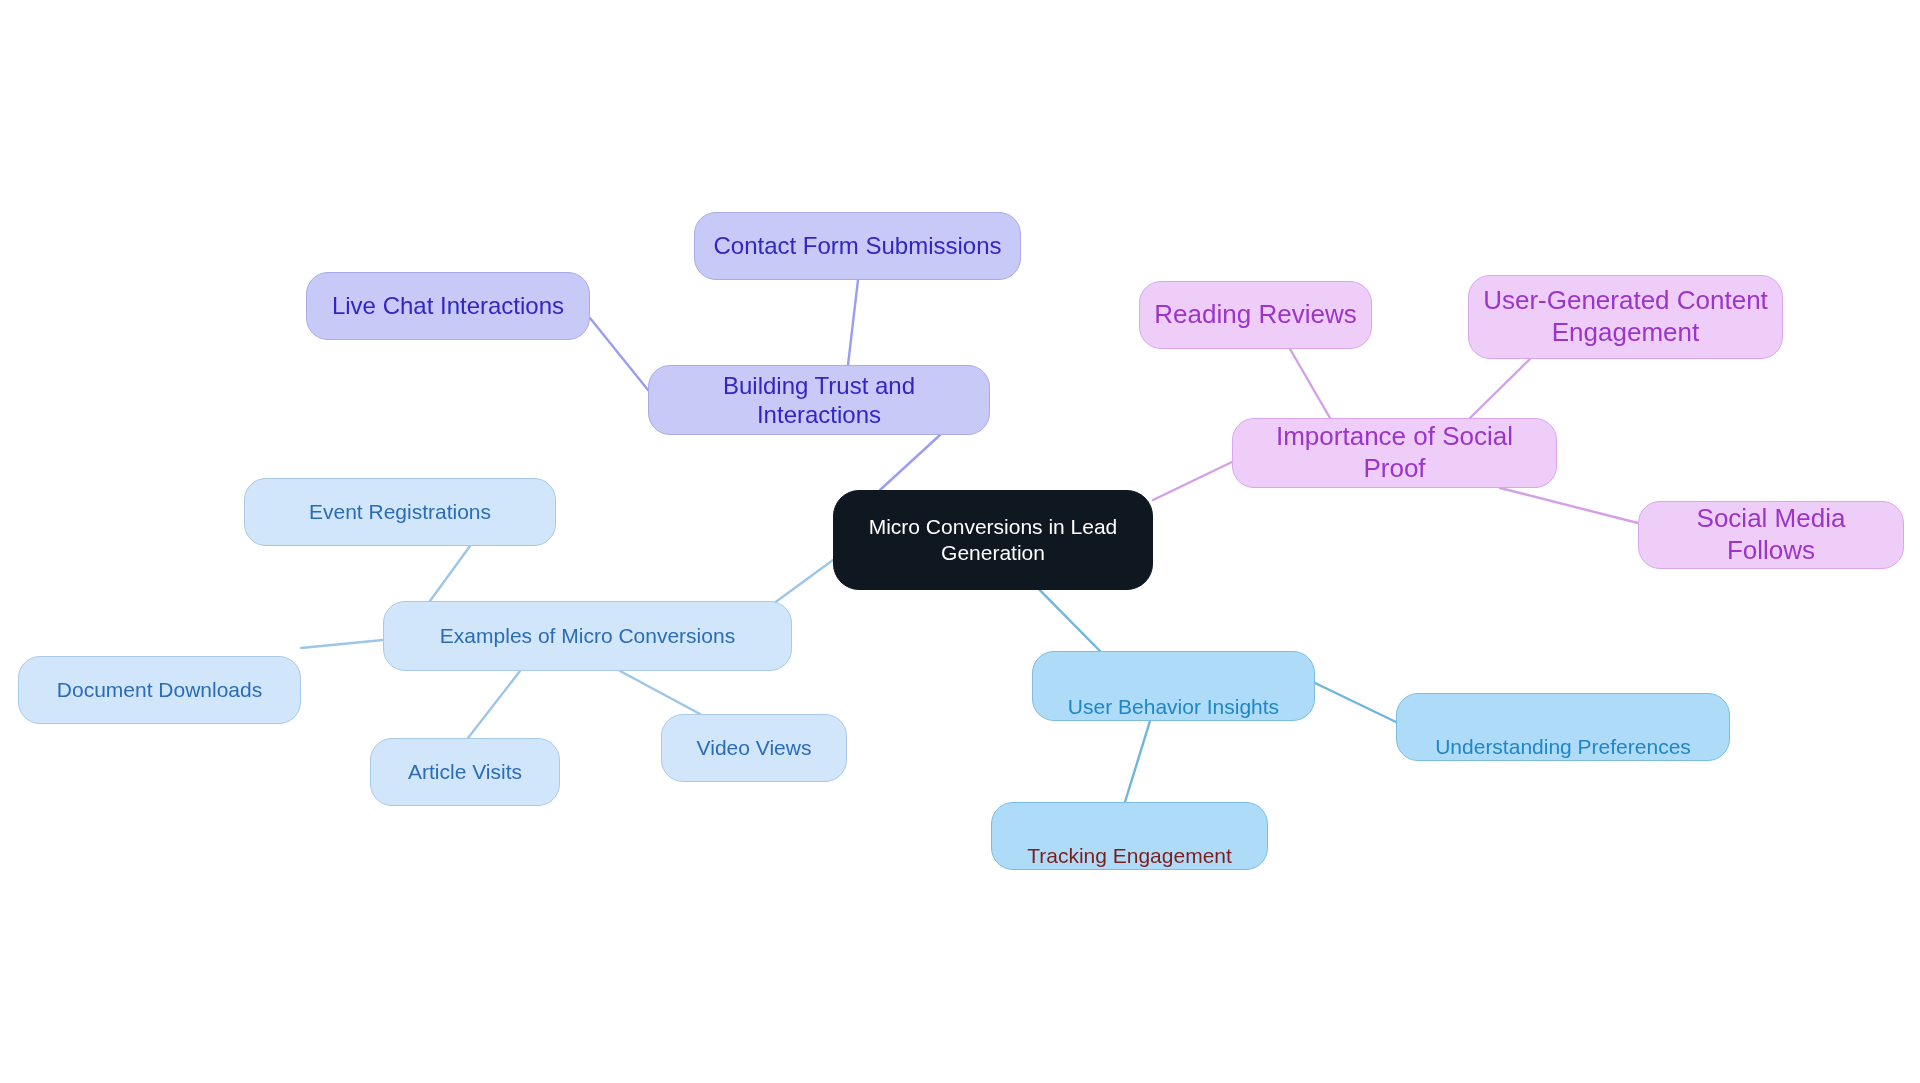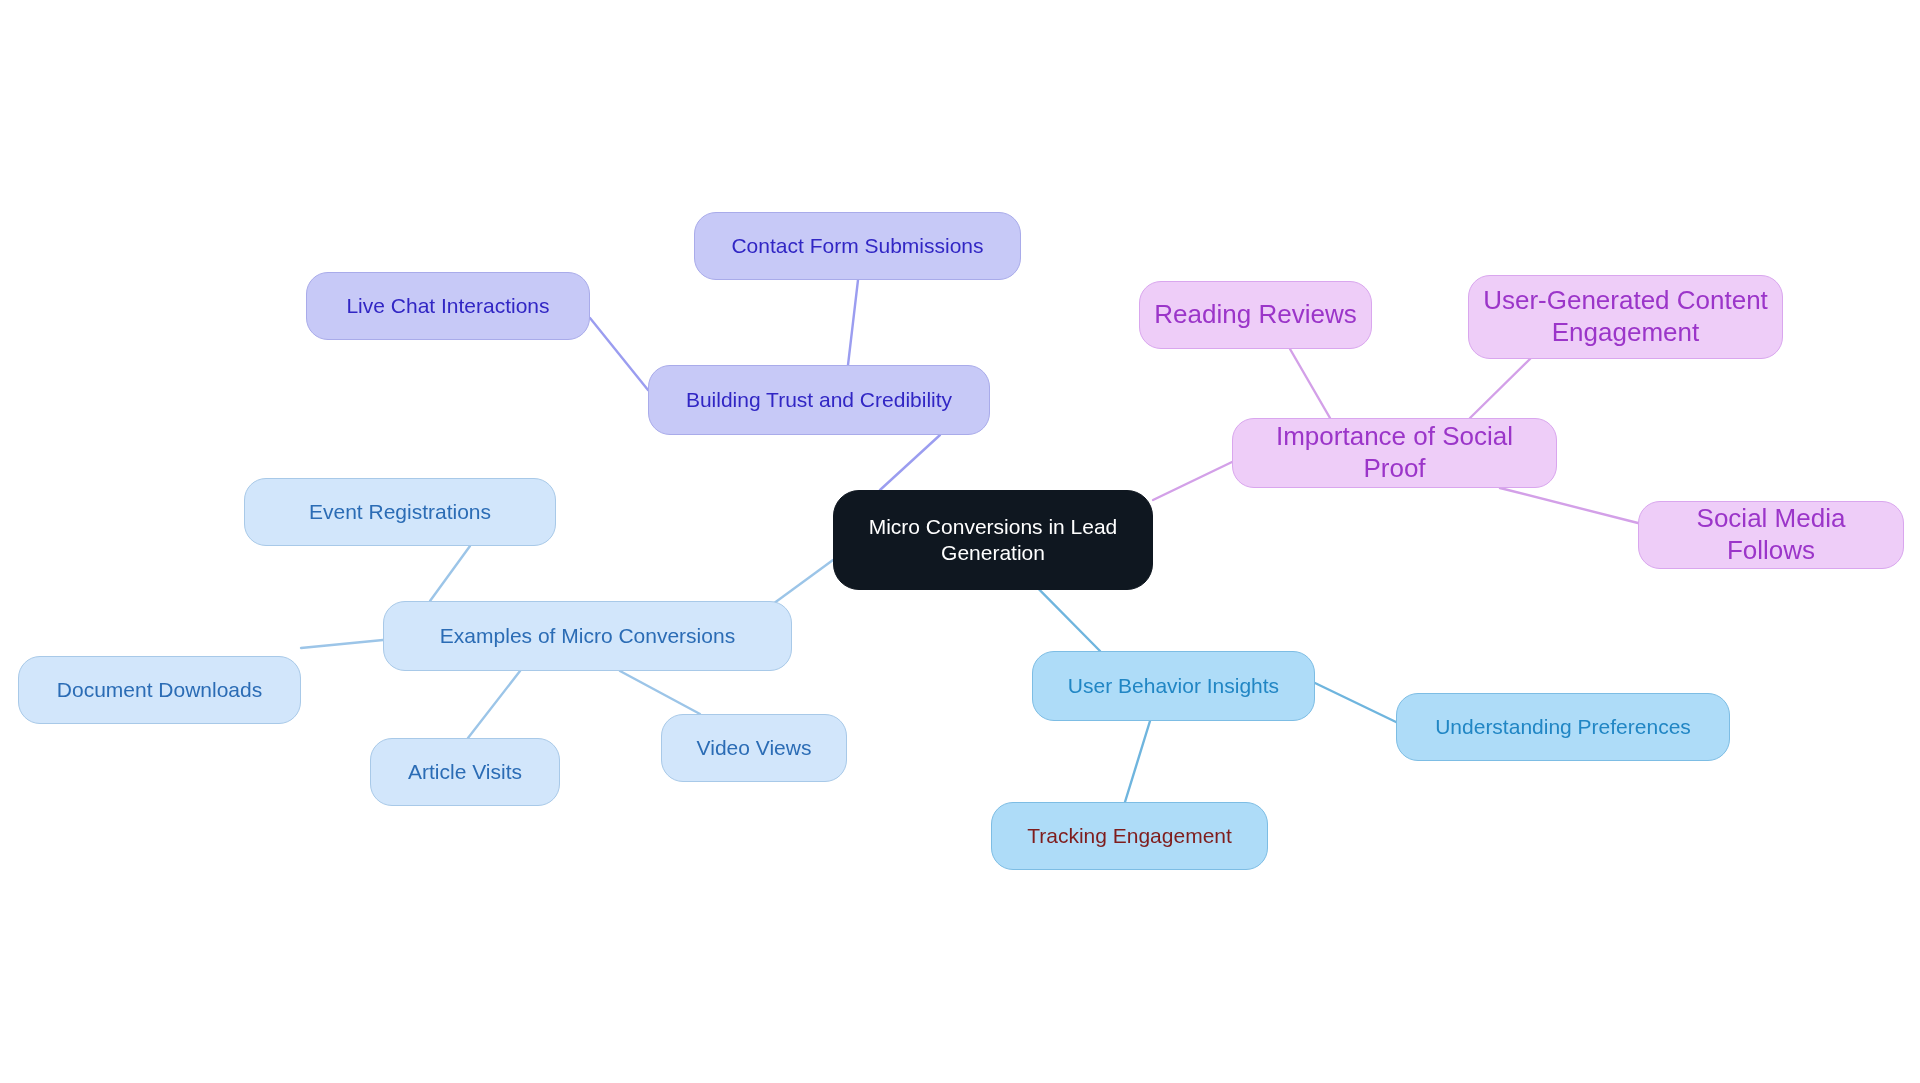--- a/index.html
+++ b/index.html
@@ -45,39 +45,40 @@
     background: #0f1720;
     border-color: #0f1720;
     color: #ffffff;
     font-size: 21px;
     border-radius: 26px;
   }
   .node-lav {
     background: #c7c9f7;
     border-color: #a9abea;
     color: #3126c4;
-    font-size: 21px;
+    font-size: 24px;
   }
   .node-pink {
     background: #eecdf8;
     border-color: #d9a6ee;
     color: #9b35c9;
     font-size: 26px;
   }
   .node-blue {
     background: #d2e6fb;
     border-color: #a8c9e8;
     color: #2b6cb5;
     font-size: 21px;
   }
   .node-cyan {
     background: #aedcf8;
     border-color: #7dbde4;
     color: #2186c4;
     font-size: 21px;
+    align-items: flex-end;
   }
 </style>
 </head>
 <body>
 
 <div id="mindmap-canvas">
   <svg class="edge-layer" id="edge-layer" viewBox="0 0 1920 1083">
       <line x1="880" y1="490" x2="940" y2="435" stroke="#9b9df0" stroke-width="2.4" stroke-linecap="round"></line>
       <line x1="848" y1="365" x2="858" y2="280" stroke="#9b9df0" stroke-width="2.4" stroke-linecap="round"></line>
       <line x1="648" y1="390" x2="590" y2="318" stroke="#9b9df0" stroke-width="2.4" stroke-linecap="round"></line>
@@ -89,21 +90,21 @@
       <line x1="430" y1="601" x2="470" y2="546" stroke="#9cc5e8" stroke-width="2.4" stroke-linecap="round"></line>
       <line x1="383" y1="640" x2="301" y2="648" stroke="#9cc5e8" stroke-width="2.4" stroke-linecap="round"></line>
       <line x1="520" y1="671" x2="468" y2="738" stroke="#9cc5e8" stroke-width="2.4" stroke-linecap="round"></line>
       <line x1="620" y1="671" x2="700" y2="714" stroke="#9cc5e8" stroke-width="2.4" stroke-linecap="round"></line>
       <line x1="1010" y1="560" x2="1100" y2="651" stroke="#6fb5de" stroke-width="2.4" stroke-linecap="round"></line>
       <line x1="1315" y1="683" x2="1396" y2="722" stroke="#6fb5de" stroke-width="2.4" stroke-linecap="round"></line>
       <line x1="1150" y1="721" x2="1125" y2="802" stroke="#6fb5de" stroke-width="2.4" stroke-linecap="round"></line>
     </svg>
   <div id="node-layer">
       <div class="node node-root" style="left: 833px; top: 490px; width: 320px; height: 100px; justify-content: flex-end;"><span>Micro Conversions in Lead Generation</span></div>
-      <div class="node node-lav" style="left: 648px; top: 365px; width: 342px; height: 70px; background: rgb(199, 201, 247); border-color: rgb(169, 171, 234); color: rgb(49, 38, 196);"><span>Building Trust and Credibility</span></div>
+      <div class="node node-lav" style="left: 648px; top: 365px; width: 342px; height: 70px; background: rgb(199, 201, 247); border-color: rgb(169, 171, 234); color: rgb(49, 38, 196);"><span>Building Trust and Interactions</span></div>
       <div class="node node-lav" style="left: 694px; top: 212px; width: 327px; height: 68px; background: rgb(199, 201, 247); border-color: rgb(169, 171, 234); color: rgb(49, 38, 196);"><span>Contact Form Submissions</span></div>
       <div class="node node-lav" style="left: 306px; top: 272px; width: 284px; height: 68px; background: rgb(199, 201, 247); border-color: rgb(169, 171, 234); color: rgb(49, 38, 196);"><span>Live Chat Interactions</span></div>
       <div class="node node-pink" style="left: 1232px; top: 418px; width: 325px; height: 70px; background: rgb(238, 205, 248); border-color: rgb(217, 166, 238); color: rgb(155, 53, 201);"><span>Importance of Social Proof</span></div>
       <div class="node node-pink" style="left: 1139px; top: 281px; width: 233px; height: 68px; background: rgb(238, 205, 248); border-color: rgb(217, 166, 238); color: rgb(155, 53, 201);"><span>Reading Reviews</span></div>
       <div class="node node-pink" style="left: 1468px; top: 275px; width: 315px; height: 84px; background: rgb(238, 205, 248); border-color: rgb(217, 166, 238); color: rgb(155, 53, 201);"><span>User-Generated Content
 Engagement</span></div>
       <div class="node node-pink" style="left: 1638px; top: 501px; width: 266px; height: 68px; background: rgb(238, 205, 248); border-color: rgb(217, 166, 238); color: rgb(155, 53, 201);"><span>Social Media Follows</span></div>
       <div class="node node-blue" style="left: 383px; top: 601px; width: 409px; height: 70px; background: rgb(210, 230, 251); border-color: rgb(168, 201, 232); color: rgb(43, 108, 181);"><span>Examples of Micro Conversions</span></div>
       <div class="node node-blue" style="left: 244px; top: 478px; width: 312px; height: 68px; background: rgb(210, 230, 251); border-color: rgb(168, 201, 232); color: rgb(43, 108, 181);"><span>Event Registrations</span></div>
       <div class="node node-blue" style="left: 18px; top: 616px; width: 283px; height: 68px; background: rgb(210, 230, 251); border-color: rgb(168, 201, 232); color: rgb(43, 108, 181); margin-top: 40px;"><span>Document Downloads</span></div>

